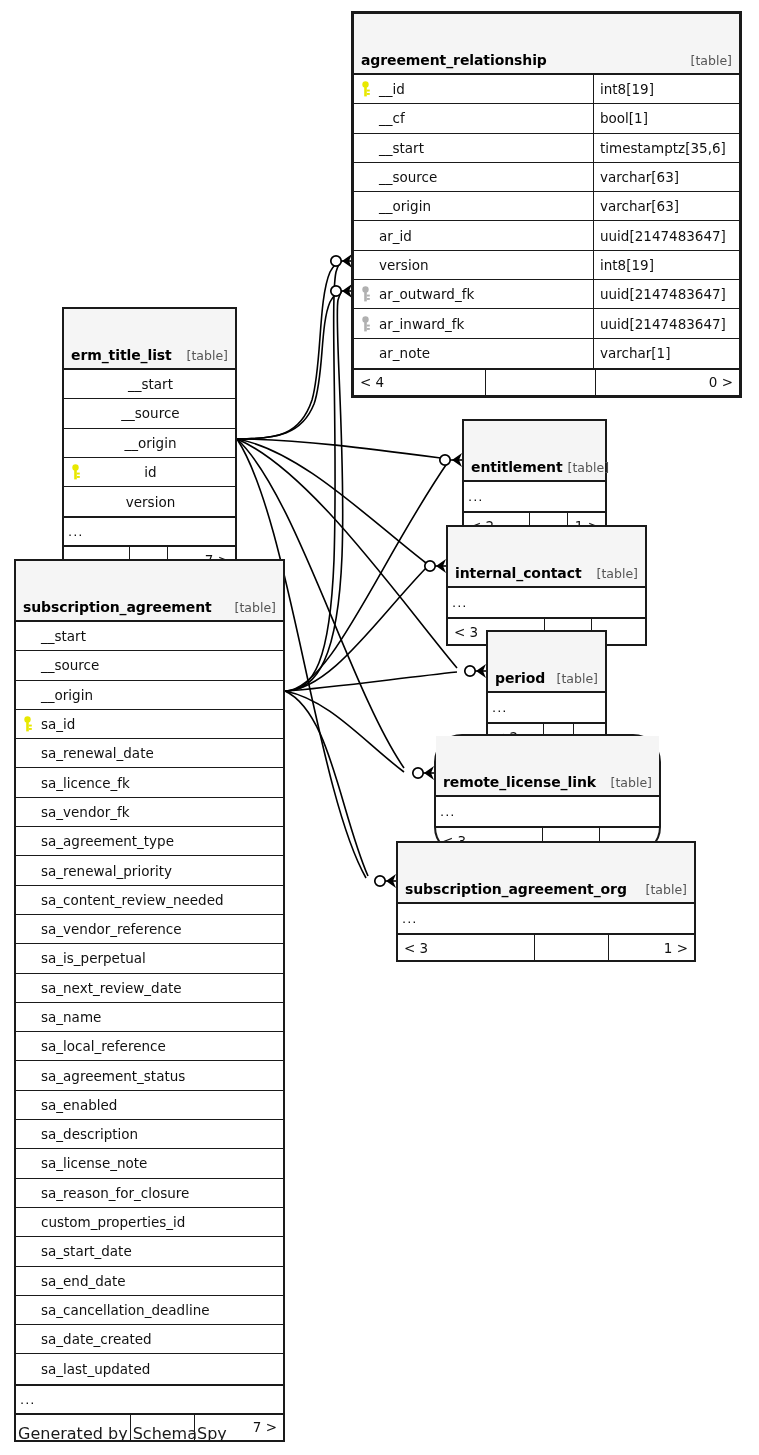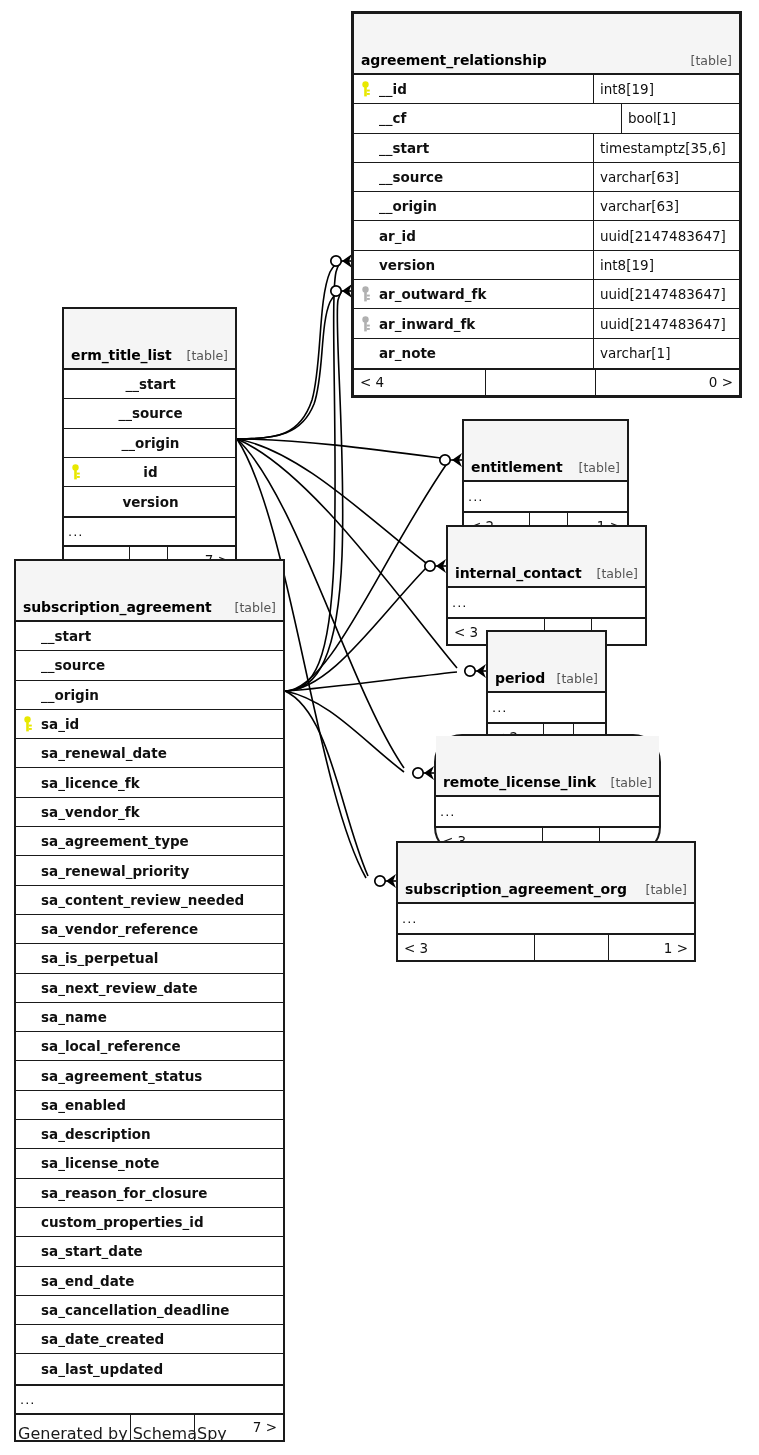--- a/index.html
+++ b/index.html
@@ -78,21 +78,20 @@
   .trow:last-child { border-bottom: none; }
 
   .tcell-name {
     box-sizing: border-box;
     display: flex;
     align-items: center;
     flex: 1 1 auto;
     min-width: 0;
     padding-left: 6px;
     overflow: hidden;
-    font-weight: bold;
   }
   .tcell-type {
     box-sizing: border-box;
     flex: 0 0 auto;
     border-left: 1px solid #1a1a1a;
     padding-left: 6px;
     padding-right: 4px;
     height: 100%;
     display: flex;
     align-items: center;
@@ -241,21 +240,21 @@
             </span>
             <span class="col-label">__id</span>
           </span>
           <span class="tcell-type" style="width:146px;">int8[19]</span>
         </div>
         <div class="trow">
           <span class="tcell-name">
             <span class="keyslot"></span>
             <span class="col-label">__cf</span>
           </span>
-          <span class="tcell-type" style="width:118px;">bool[1]</span>
+          <span class="tcell-type" style="width:146px;">bool[1]</span>
         </div>
         <div class="trow">
           <span class="tcell-name">
             <span class="keyslot"></span>
             <span class="col-label">__start</span>
           </span>
           <span class="tcell-type" style="width:146px;">timestamptz[35,6]</span>
         </div>
         <div class="trow">
           <span class="tcell-name">
@@ -551,21 +550,21 @@
         </div>
       </div>
     <div class="ellipsis-row">...</div>
     <div class="tbl-footer">
       <span class="fcell" style="width:115px;"></span>
       <span class="fcell" style="width:64px;"></span>
       <span class="fcell right" style="flex:1 1 auto;">7 &gt;</span>
     </div>
   </div>
 
-  <div class="table-box" style="left:462px; top:419px; width:167px;">
+  <div class="table-box" style="left:462px; top:419px; width:145px;">
     <div class="tbl-header">
       <span class="tbl-name">entitlement</span>
       <span class="tbl-tag">[table]</span>
     </div>
     <div class="ellipsis-row nosep">...</div>
     <div class="tbl-footer">
       <span class="fcell" style="width:66px;">&lt; 2</span>
       <span class="fcell" style="width:38px;"></span>
       <span class="fcell right" style="flex:1 1 auto;">1 &gt;</span>
     </div>

